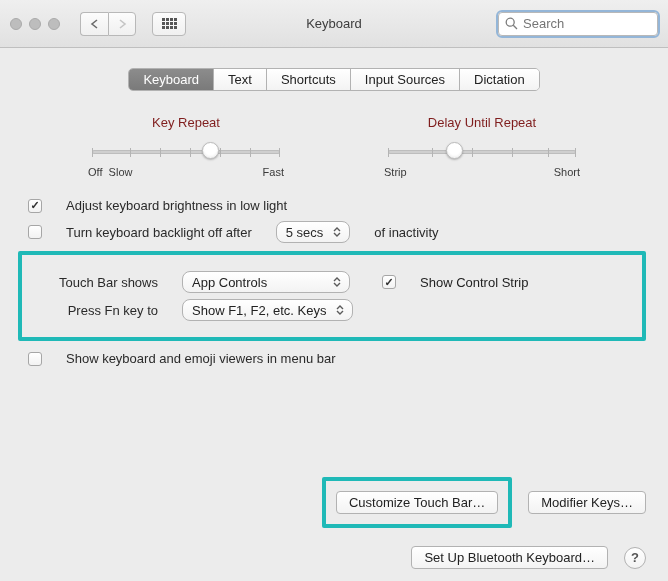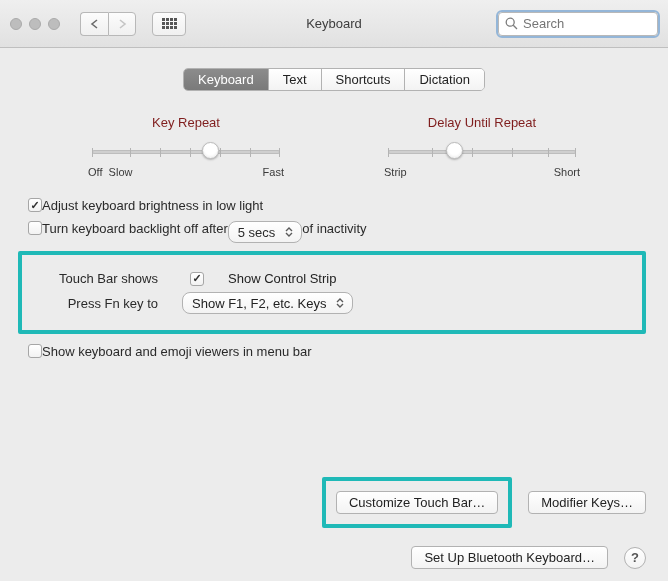--- a/index.html
+++ b/index.html
@@ -104,21 +104,21 @@
   .slider-tick { position:absolute; top:8px; width:1px; height:9px; background:#b4b4b4; }
   .slider-knob {
     position:absolute; top:2px; width:17px; height:17px;
     background:#fff; border-radius:50%;
     border:1px solid #bcbcbc;
     box-shadow:0 1px 2px rgba(0,0,0,0.25), inset 0 -2px 2px rgba(0,0,0,0.05);
   }
   .slider-labels { display:flex; justify-content:space-between; font-size:11px; color:#3a3a3a; margin-top:2px; padding:0 2px; }
 
   
-  .row { display:flex; align-items:flex-start; gap:0; margin:4px 0 8px 6px; color:#2a2a2a; }
+  .row { display:flex; align-items:center; gap:24px; margin:4px 0 8px 6px; color:#2a2a2a; }
   .cb {
     width:14px; height:14px;
     border:1px solid #a6a6a6;
     border-radius:3px;
     background:linear-gradient(#fff,#f2f2f2);
     flex:none;
     display:flex; align-items:center; justify-content:center;
   }
   .cb.checked::after {
     content:"✓"; font-size:11px; line-height:11px; color:#333; font-weight:600;
@@ -231,20 +231,21 @@
   </div>
 </div>
 
 <div class="content">
 
   <div class="tabs-wrap">
     <div class="tabs">
       <div class="tab active">Keyboard</div>
       <div class="tab">Text</div>
       <div class="tab">Shortcuts</div>
+      <div class="tab">Input Sources</div>
       <div class="tab">Dictation</div>
     </div>
   </div>
 
   <div class="sliders">
     <div class="slider-block">
       <div class="slider-title">Key Repeat</div>
       <div class="slider-track">
         <div class="slider-rail"></div>
         <div class="slider-tick" style="left:6px"></div>
@@ -298,20 +299,31 @@
             <path d="M1 1 L4 4 L7 1" fill="none" stroke="#5a5a5a" stroke-width="1.4"></path>
           </svg>
       </span>
     </div>
     <span>of inactivity</span>
   </div>
 
   <div class="hl">
     <div class="formrow">
       <span class="formlabel">Touch Bar shows</span>
+      <div class="select" style="min-width:168px">
+        <span>App Controls</span>
+        <span class="stepper">
+          <svg width="8" height="5" viewBox="0 0 8 5">
+              <path d="M1 4 L4 1 L7 4" fill="none" stroke="#5a5a5a" stroke-width="1.4"></path>
+            </svg>
+          <svg width="8" height="5" viewBox="0 0 8 5">
+              <path d="M1 1 L4 4 L7 1" fill="none" stroke="#5a5a5a" stroke-width="1.4"></path>
+            </svg>
+        </span>
+      </div>
       <div class="cb checked" style="margin-left:8px"></div>
       <span>Show Control Strip</span>
     </div>
     <div class="formrow">
       <span class="formlabel">Press Fn key to</span>
       <div class="select">
         <span>Show F1, F2, etc. Keys</span>
         <span class="stepper">
           <svg width="8" height="5" viewBox="0 0 8 5">
               <path d="M1 4 L4 1 L7 4" fill="none" stroke="#5a5a5a" stroke-width="1.4"></path>

